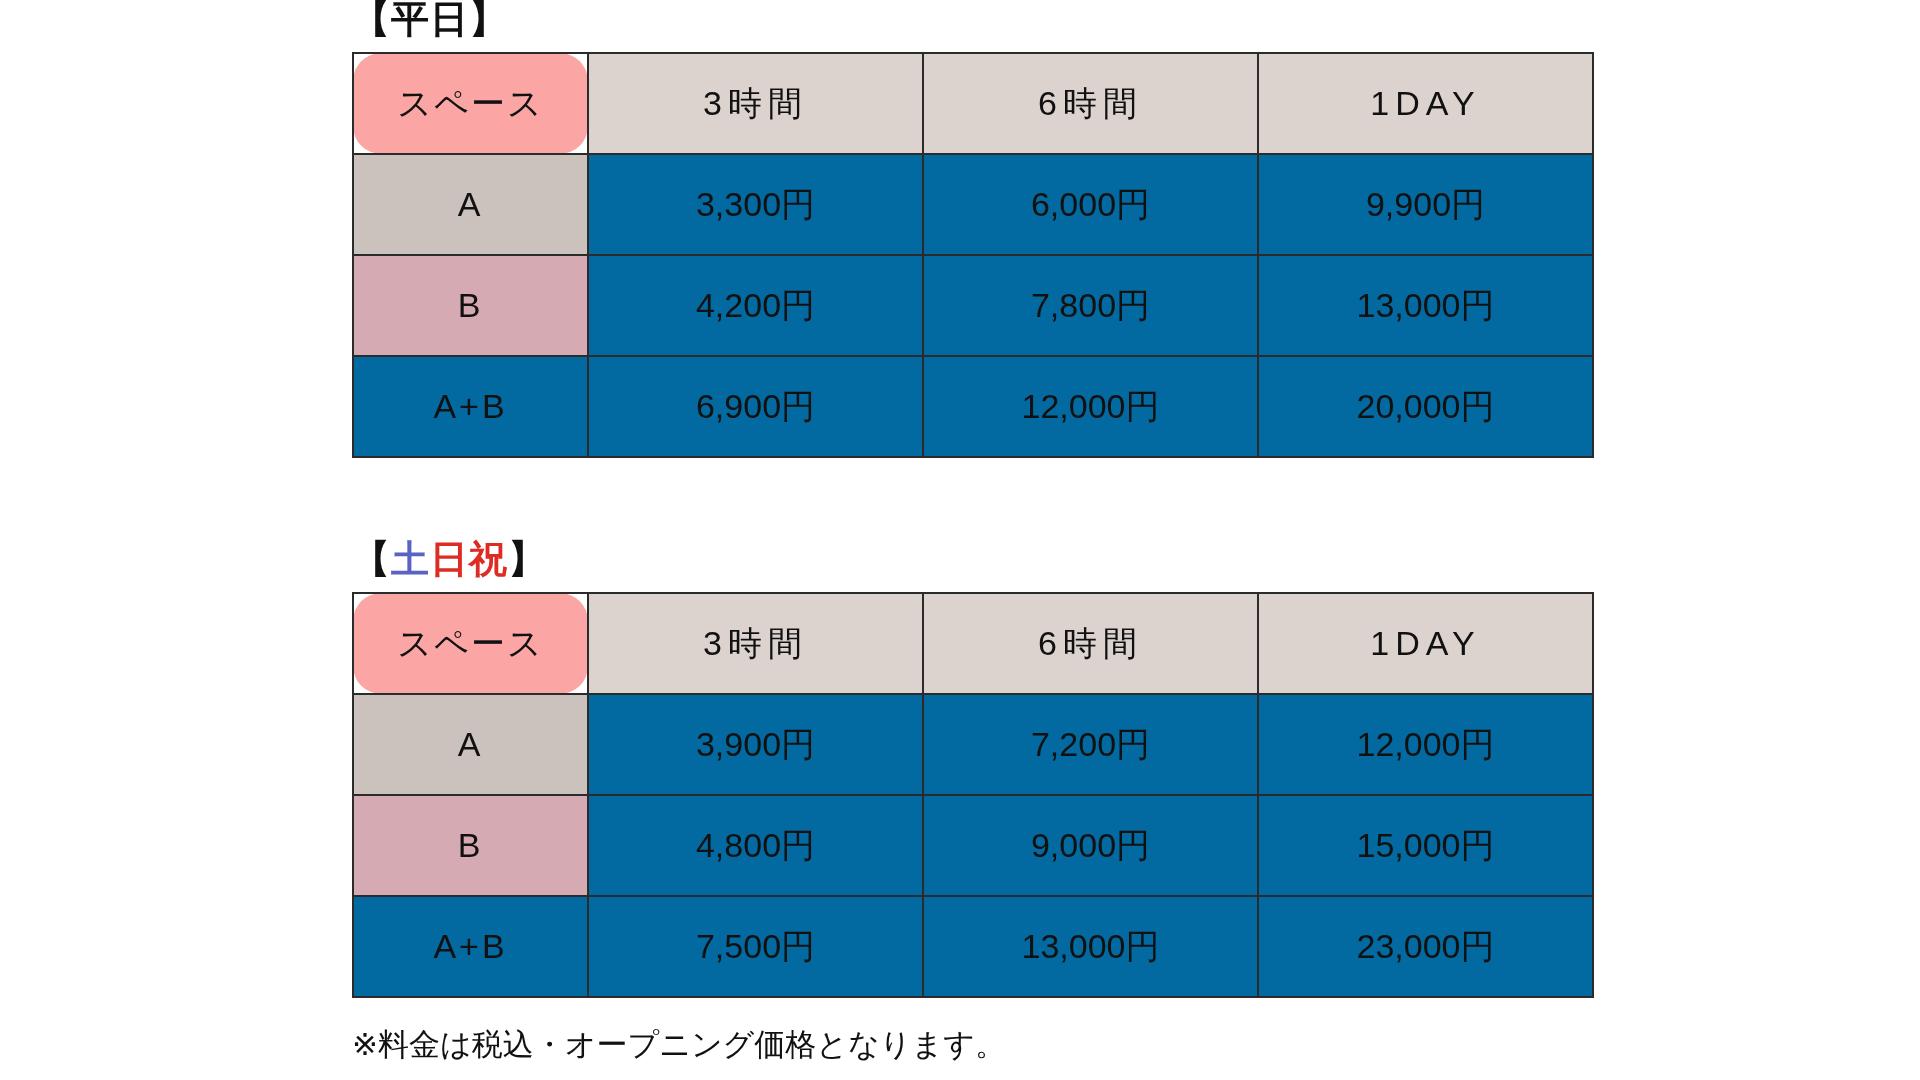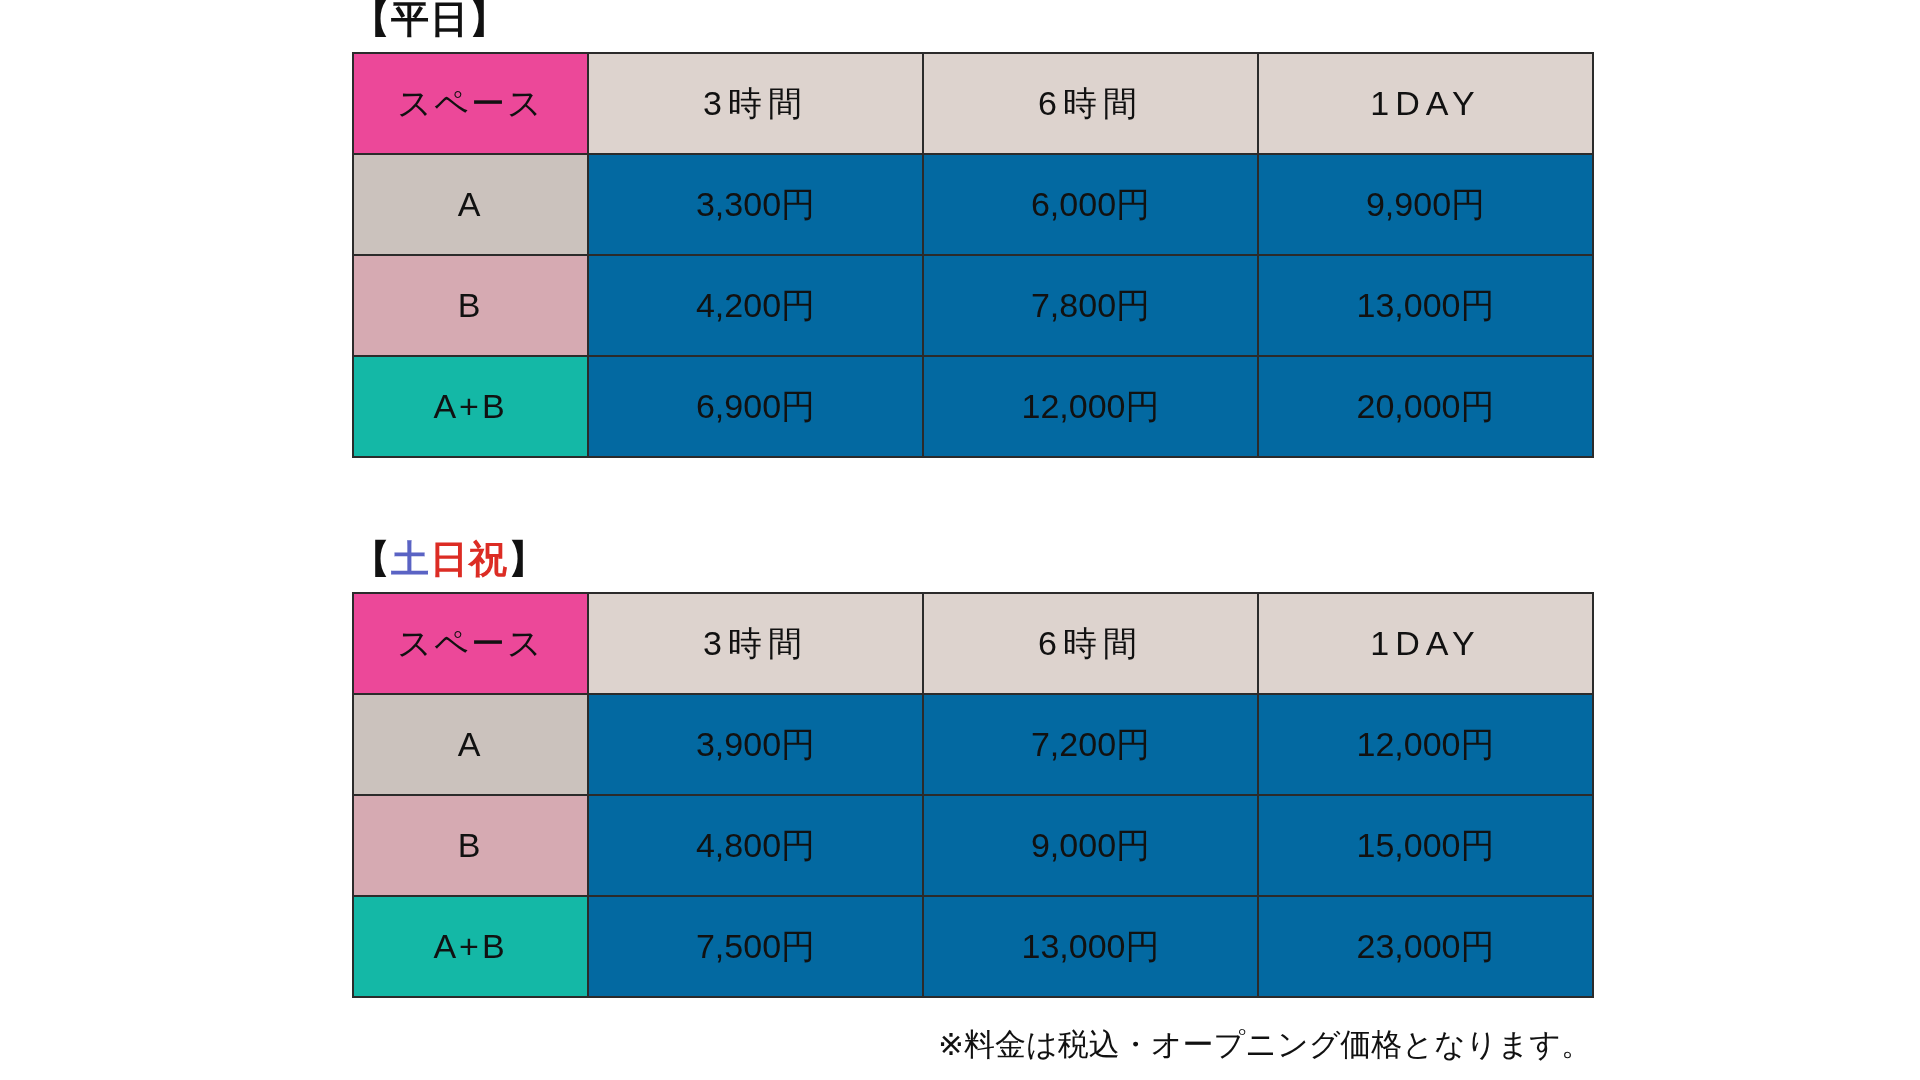--- a/index.html
+++ b/index.html
@@ -60,36 +60,36 @@
   table.rate {
     border: 2px solid #2b2b2b;
   }
   table.rate td, table.rate th {
     border: 2px solid #2b2b2b;
     outline: none;
   }
   col.c-space { width: 235px; }
   col.c-col   { width: 335px; }
 
-  .hdr-space { background: #ec4899; }
+  .hdr-space { background: #fca5a5; border-radius: 28px; }
   .hdr-cell  { background: #ddd3ce; letter-spacing: 6px; margin-top: 16px; }
 
   .row-a  .lbl { background: #cbc2bd; }
   .row-b  .lbl { background: #d6aab2; }
-  .row-ab .lbl { background: #14b8a6; }
+  .row-ab .lbl { background: #0369a1; }
   .val { background: #0369a1; }
 
   .label-text { letter-spacing: 3px; }
   .space-head { letter-spacing: 2px; }
 
   .note {
     position: absolute;
     left: 352px;
     width: 1240px;
-    text-align: right;
+    text-align: left;
     font-size: 31px;
     color: #111111;
     letter-spacing: 0px;
     white-space: nowrap;
   }
 </style>
 </head>
 <body>
 
 <div class="page">

